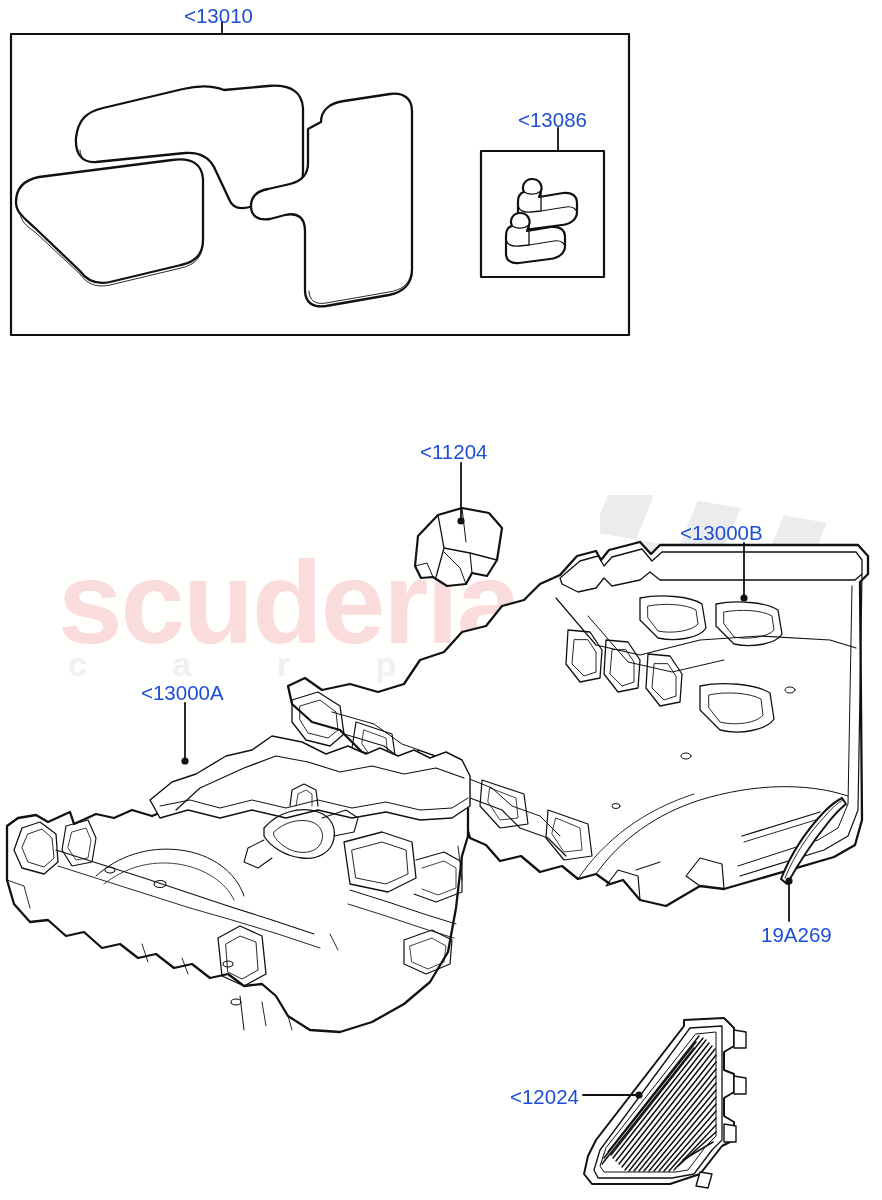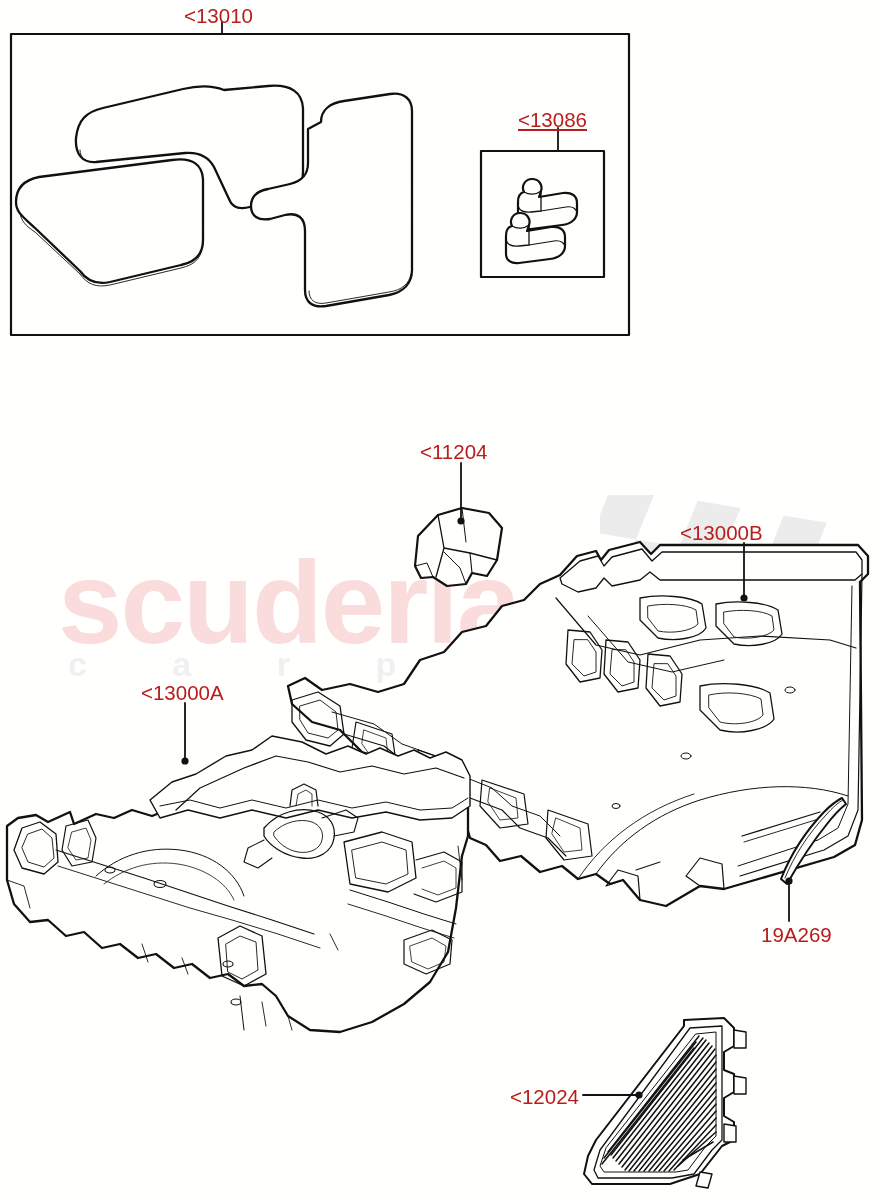--- a/index.html
+++ b/index.html
@@ -46,29 +46,29 @@
     width:290px;height:210px;
   }
 
   
   .draw-layer{position:absolute;inset:0;z-index:3;}
   .draw-layer svg{display:block;}
 
   
   .label{
     position:absolute;
-    color:#b91c1c;
+    color:#1d4ed8;
     font-size:20.5px;
     font-family:"Liberation Sans", sans-serif;
     white-space:nowrap;
     z-index:6;
     letter-spacing:0px;
   }
   #label-13010{left:184px;top:4px;}
-  #label-13086{left:518px;top:108px;text-decoration:underline;}
+  #label-13086{left:518px;top:108px;}
   #label-11204{left:420px;top:440px;}
   #label-13000B{left:680px;top:521px;}
   #label-13000A{left:141px;top:681px;}
   #label-19A269{left:761px;top:923px;}
   #label-12024{left:510px;top:1085px;}
 </style>
 </head>
 <body>
 
 <div id="diagram-root">

